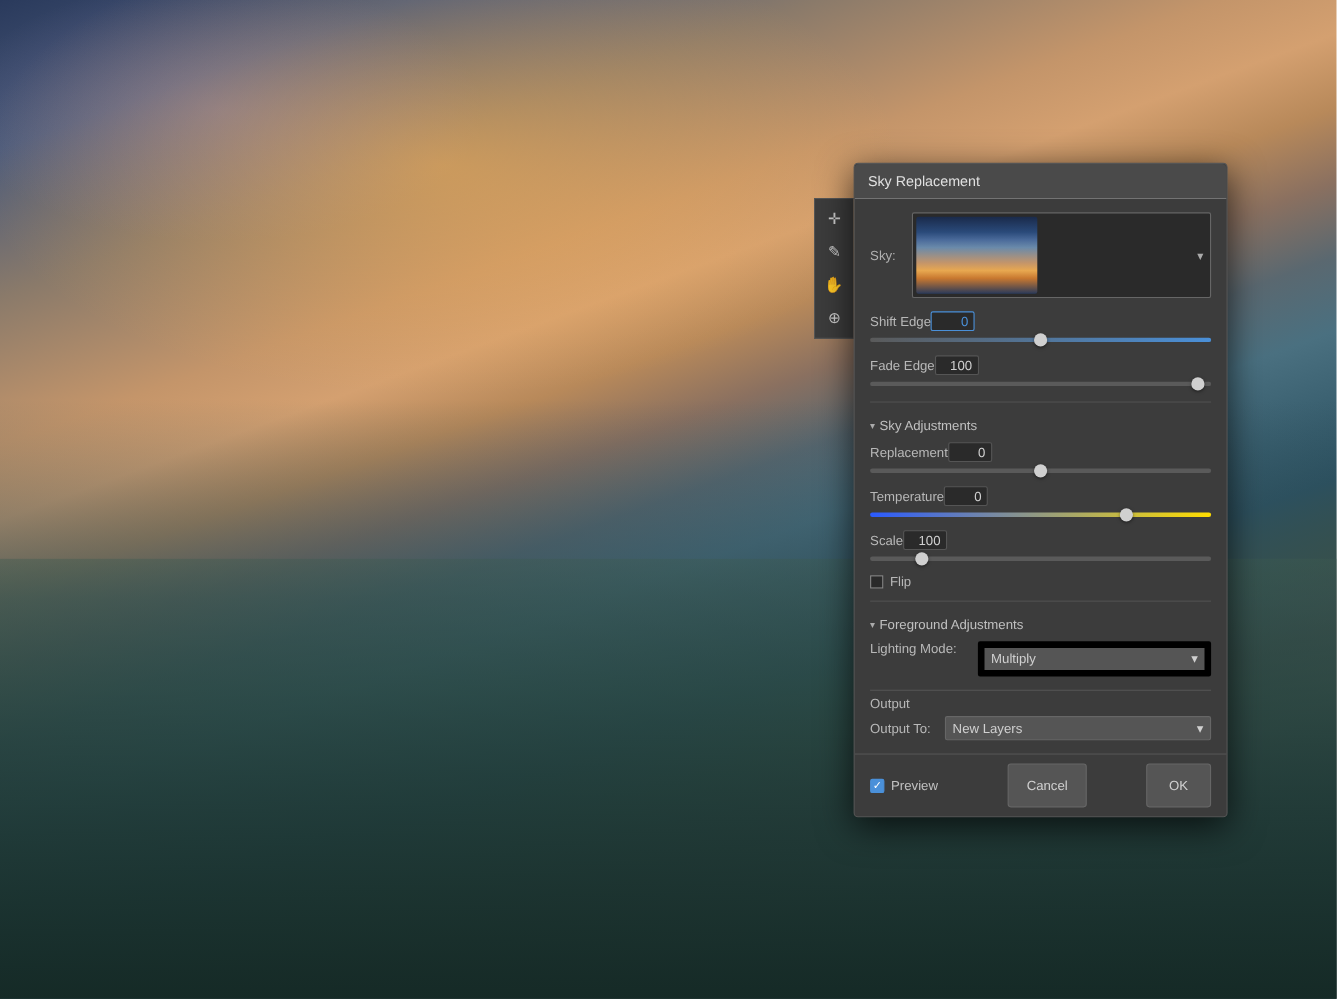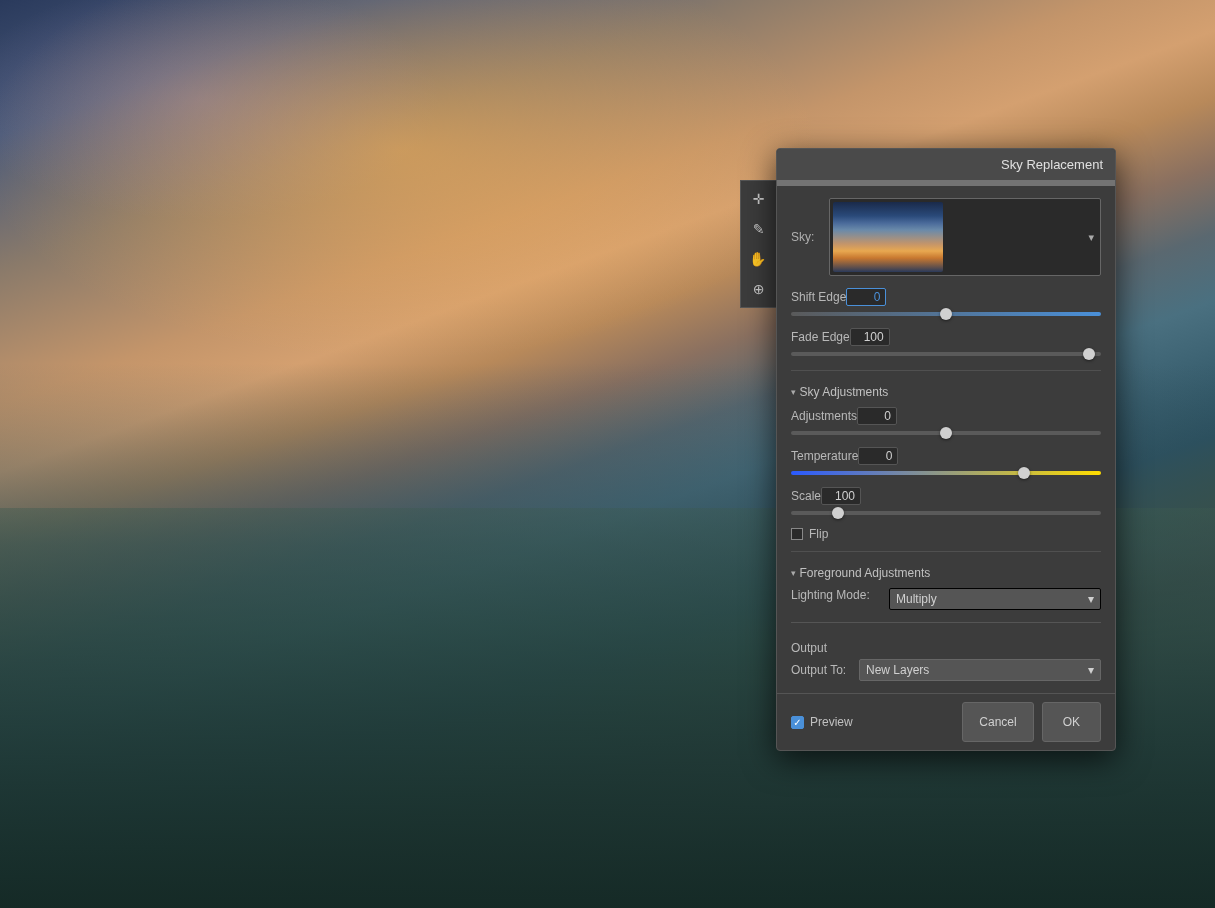--- a/index.html
+++ b/index.html
@@ -100,23 +100,23 @@
       background: #3c3c3c;
       border: 1px solid #555;
       border-radius: 4px;
       box-shadow: 0 8px 32px rgba(0,0,0,0.7);
       z-index: 20;
       color: #d0d0d0;
     }
 
     .dialog-titlebar {
       background: #4a4a4a;
-      border-bottom: 6px solid #737373;
+      border-bottom: 1px solid #737373;
       padding: 8px 12px;
-      text-align: right;
+      text-align: left;
       font-size: 13px;
       font-weight: 500;
       color: #e0e0e0;
       border-radius: 4px 4px 0 0;
     }
 
     .dialog-body {
       padding: 12px 14px;
       display: flex;
       flex-direction: column;
@@ -274,35 +274,35 @@
 
     .lighting-mode-label {
       color: #b8b8b8;
       font-size: 12px;
       min-width: 90px;
     }
 
     .lighting-mode-select {
       flex: 1;
       background: #555;
-      border: 1px solid #000000;
+      border: 6px solid #000000;
       color: #d0d0d0;
       padding: 3px 6px;
       font-size: 12px;
       border-radius: 2px;
       display: flex;
       align-items: center;
       justify-content: space-between;
       cursor: pointer;
     }
 
     
     .output-section {
       margin-top: 4px;
-      padding-top: 18px;
+      padding-top: 5px;
       border-top: 1px solid #555;
     }
 
     .output-title {
       color: #b8b8b8;
       font-size: 12px;
       margin-bottom: 4px;
     }
 
     .output-row {
@@ -381,20 +381,21 @@
     }
 
     .btn-ok {
       background: #555;
       border: 1px solid #666;
       color: #d0d0d0;
       padding: 4px 20px;
       border-radius: 3px;
       cursor: pointer;
       font-size: 12px;
+      margin-left: 46px;
     }
 
     .divider {
       height: 1px;
       background: #505050;
       margin: 2px 0;
     }
   </style>
 </head>
 <body>
@@ -446,21 +447,21 @@
 
     <div class="divider"></div>
 
     <div class="section-header">
       <span class="section-chevron">▾</span>
       <span>Sky Adjustments</span>
     </div>
 
     <div class="param-row">
       <div class="param-header">
-        <span class="param-label">Adjustments</span>
+        <span class="param-label">Replacement</span>
         <span class="param-value">0</span>
       </div>
       <div class="slider-track">
         <div class="slider-thumb" style="left: 50%;"></div>
       </div>
     </div>
 
     <div class="param-row">
       <div class="param-header">
         <span class="param-label">Temperature</span>

